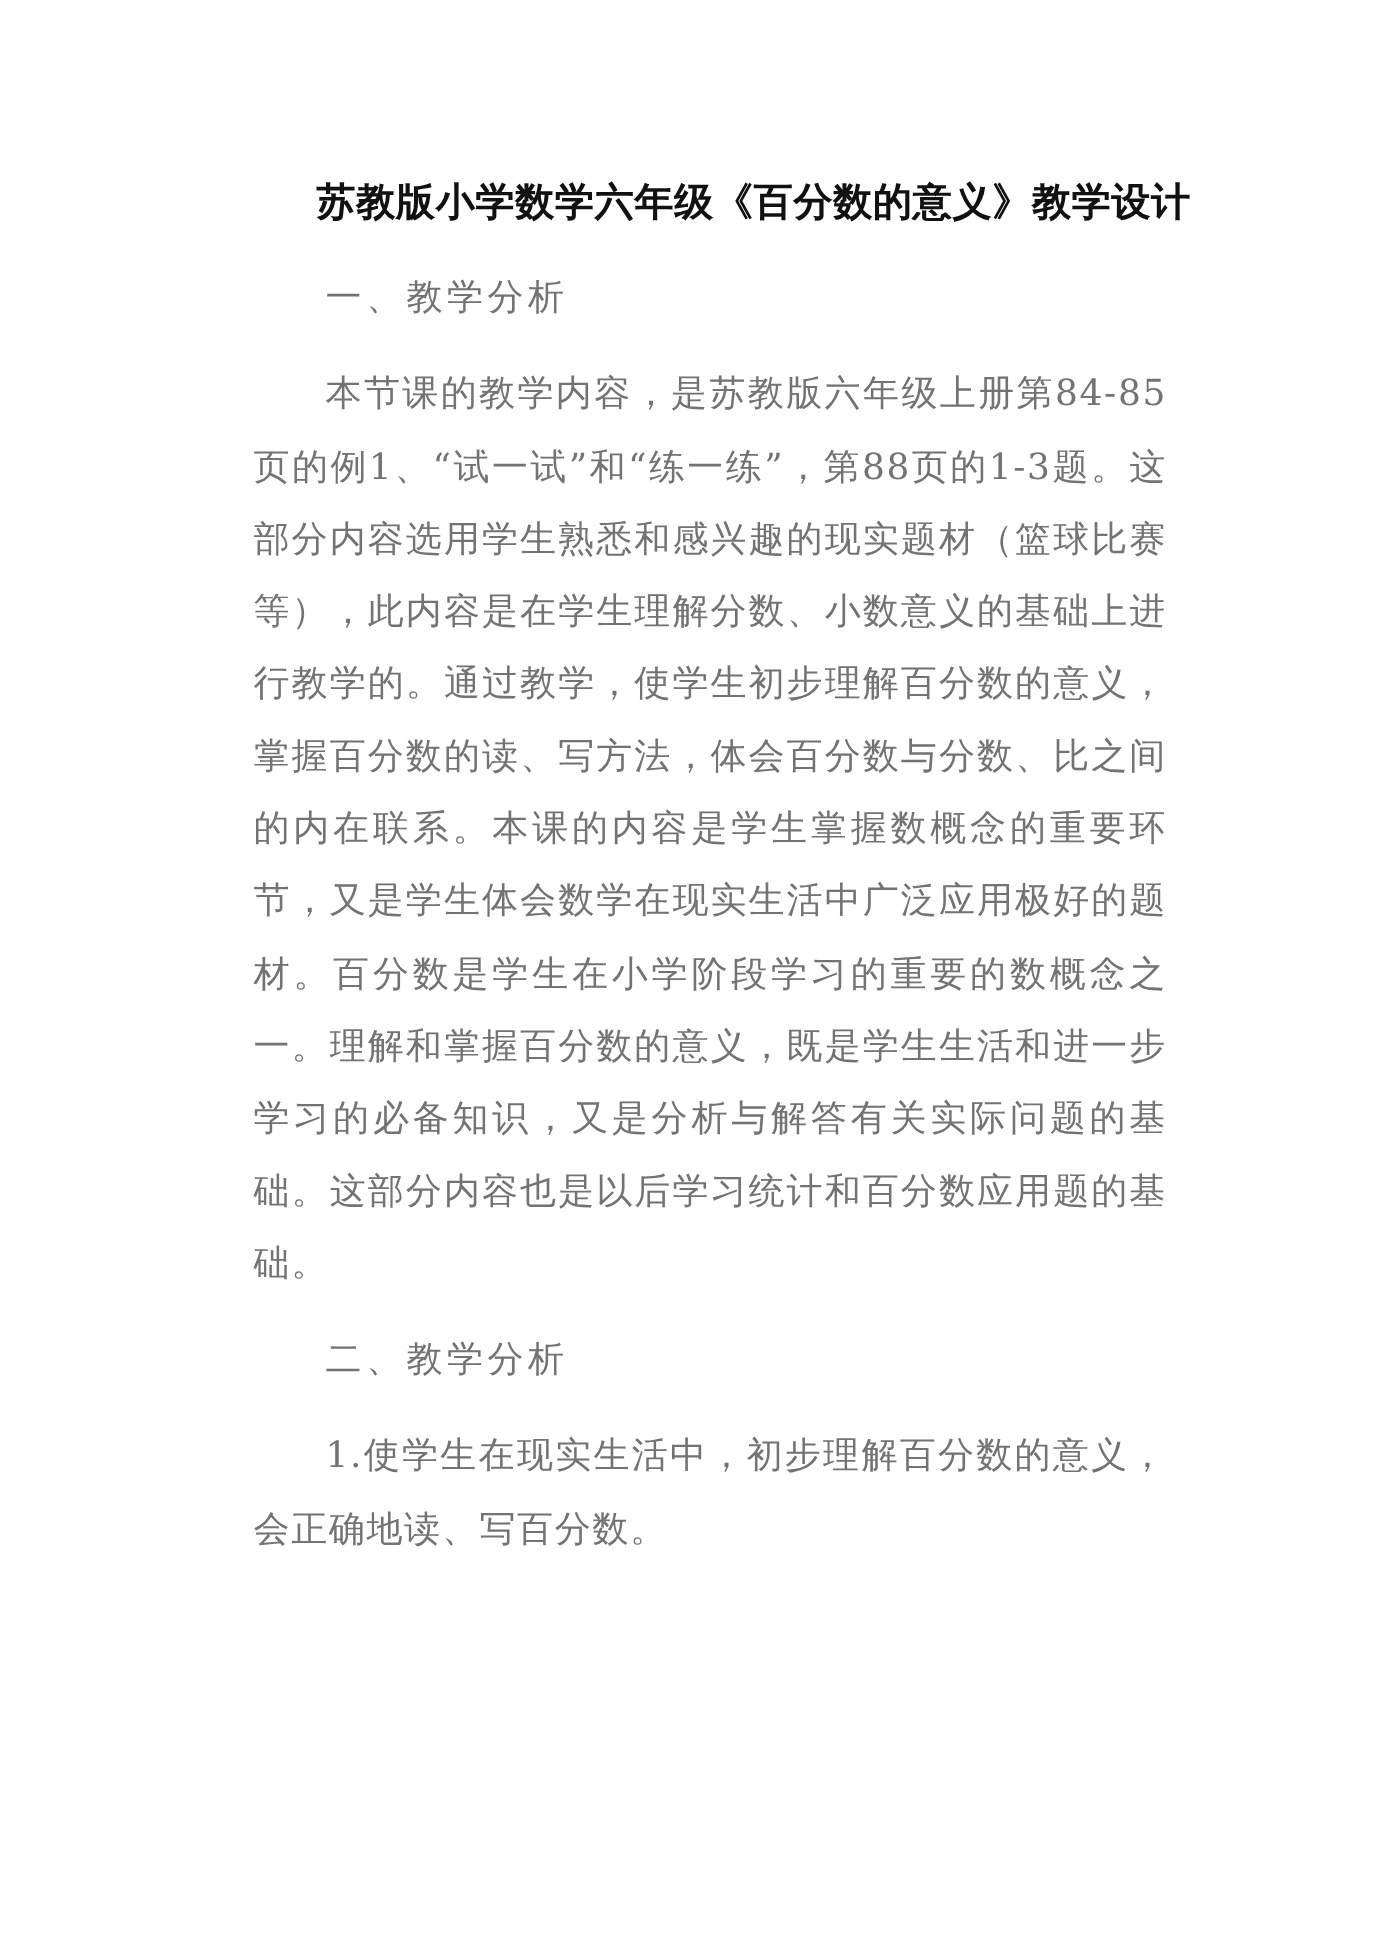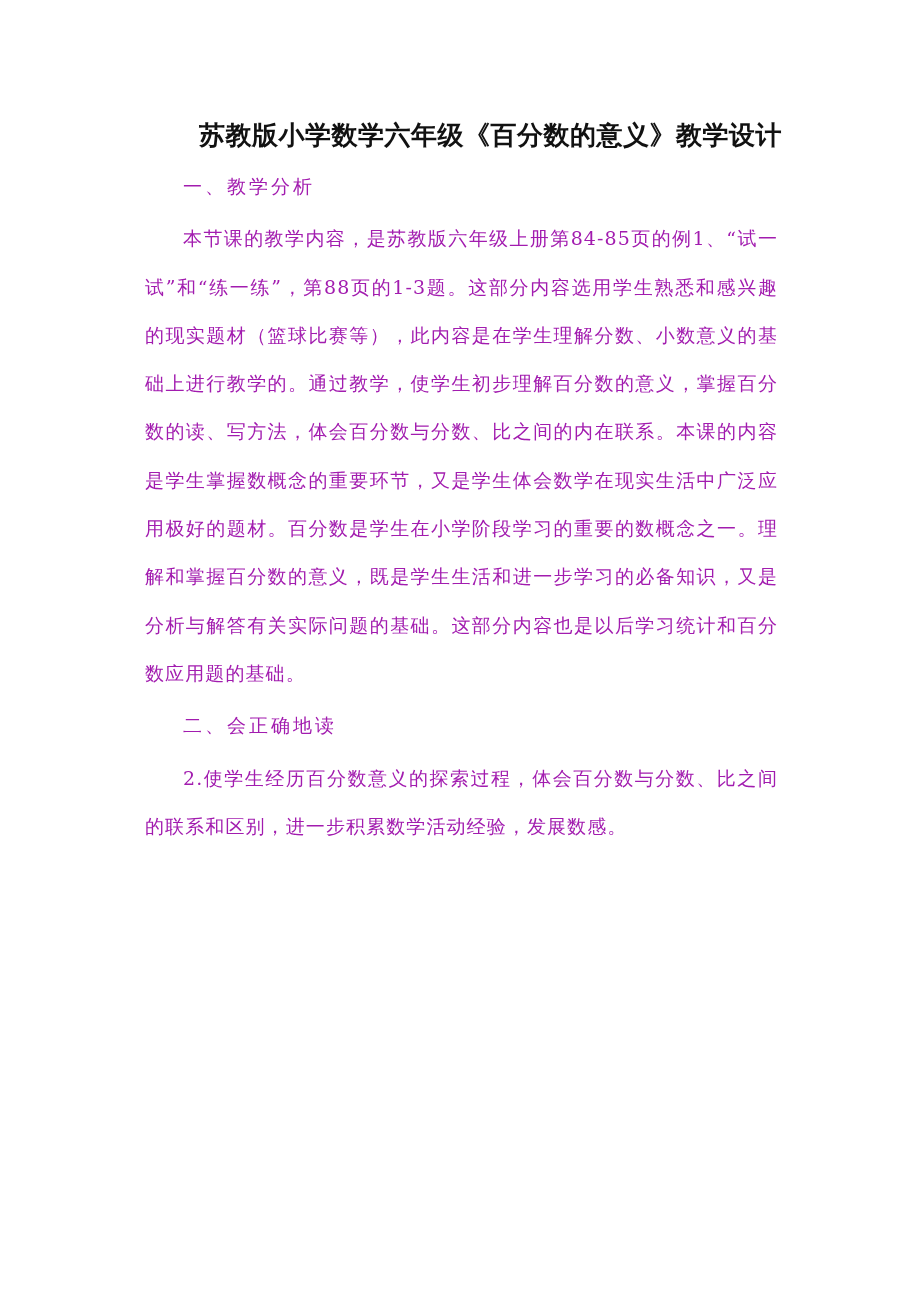--- a/index.html
+++ b/index.html
@@ -10,61 +10,61 @@
     body {
       width: 920px;
       height: 1302px;
       position: relative;
       overflow: hidden;
       color: #1a1a1a;
       font-family: "DejaVu Serif", "Liberation Serif", serif;
     }
     .page {
       position: absolute;
-      left: 141px;
+      left: 153px;
       top: 112px;
       width: 641px;
     }
     .doc-title {
       margin: 0;
       text-align: right;
       font-family: "DejaVu Sans", "Liberation Sans", sans-serif;
       font-weight: bold;
       font-size: 26px;
       line-height: 46px;
       letter-spacing: 0.5px;
       color: #111111;
       padding-left: 37px;
       white-space: nowrap;
     }
     .section-heading,
     .para {
-      margin: 4px;
-      font-size: 19px;
+      margin: 16px;
+      font-size: 24px;
       line-height: 48.3px;
       text-indent: 2em;
       text-align: justify;
       letter-spacing: 1.1px;
-      color: #a21caf;
+      color: #737373;
     }
     .section-heading {
       letter-spacing: 3px;
     }
   </style>
 </head>
 <body>
 
 <div class="page">
   <h1 class="doc-title">苏教版小学数学六年级《百分数的意义》教学设计</h1>
 
   <section>
     <p class="section-heading">一、教学分析</p>
     <p class="para">本节课的教学内容，是苏教版六年级上册第84-85页的例1、“试一试”和“练一练”，第88页的1-3题。这部分内容选用学生熟悉和感兴趣的现实题材（篮球比赛等），此内容是在学生理解分数、小数意义的基础上进行教学的。通过教学，使学生初步理解百分数的意义，掌握百分数的读、写方法，体会百分数与分数、比之间的内在联系。本课的内容是学生掌握数概念的重要环节，又是学生体会数学在现实生活中广泛应用极好的题材。百分数是学生在小学阶段学习的重要的数概念之一。理解和掌握百分数的意义，既是学生生活和进一步学习的必备知识，又是分析与解答有关实际问题的基础。这部分内容也是以后学习统计和百分数应用题的基础。</p>
   </section>
 
   <section>
-    <p class="section-heading">二、会正确地读</p>
-    <p class="para">2.使学生经历百分数意义的探索过程，体会百分数与分数、比之间的联系和区别，进一步积累数学活动经验，发展数感。</p>
+    <p class="section-heading">二、教学分析</p>
+    <p class="para">1.使学生在现实生活中，初步理解百分数的意义，会正确地读、写百分数。</p>
   </section>
 
   <section>
   </section>
 </div>
 
 </body></html>

